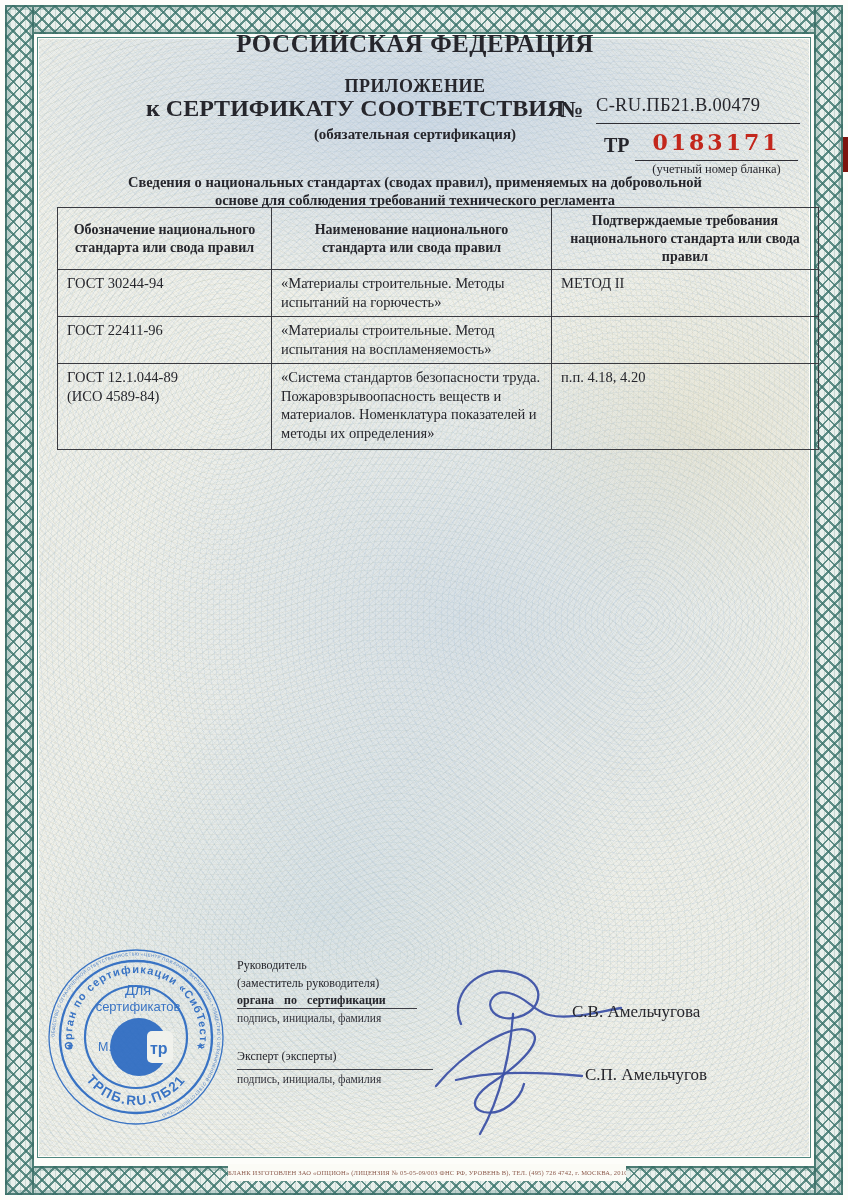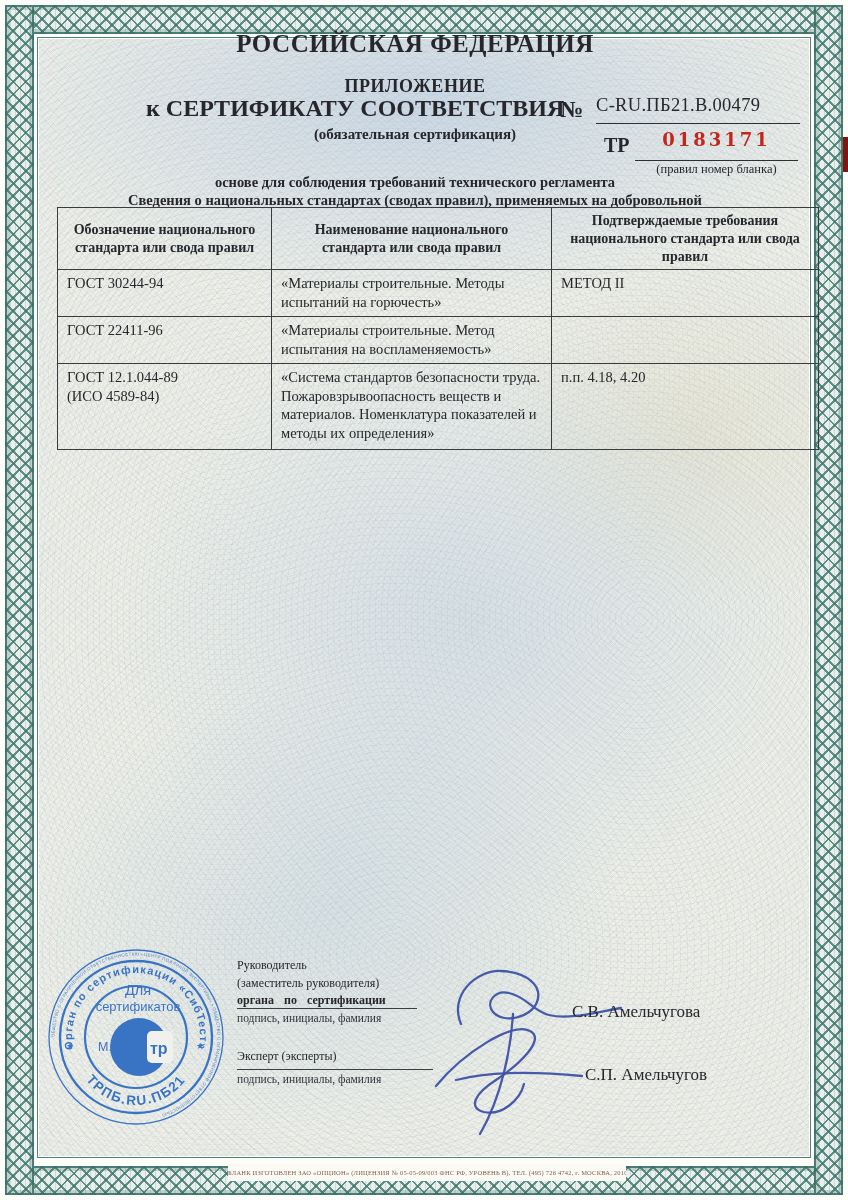--- a/index.html
+++ b/index.html
@@ -40,21 +40,21 @@
   .center-col{position:absolute;left:40px;right:90px;text-align:center;margin-left:32px;}
   .country{top:30px;font-size:25px;font-weight:bold;letter-spacing:.5px;}
   .doc-title{top:76px;font-size:18px;font-weight:bold;letter-spacing:.5px;}
   .subtitle{position:absolute;left:146px;top:95px;font-size:24px;font-weight:bold;white-space:nowrap;}
   .numsign{position:absolute;left:560px;top:97px;font-size:23px;font-weight:bold;}
   .cert-no{position:absolute;left:596px;top:95px;width:204px;height:28px;border-bottom:1.6px solid #2e2e35;
            text-align:left;font-size:18.5px;letter-spacing:.3px;}
   .cert-type{top:126px;font-size:15px;font-weight:bold;}
   .tr-label{position:absolute;left:604px;top:134px;font-size:20px;font-weight:bold;}
   .blank-no{position:absolute;left:635px;top:129px;width:163px;height:31px;border-bottom:1.6px solid #2e2e35;
-            text-align:center;font-family:"DejaVu Serif",serif;font-weight:bold;font-size:18px;
+            text-align:center;font-family:"DejaVu Serif",serif;font-weight:bold;font-size:22px;
             letter-spacing:3px;color:#c3271c;}
   .blank-cap{position:absolute;left:631px;top:162px;width:171px;text-align:center;font-size:12.5px;}
   .intro{top:174px;font-size:14.5px;font-weight:bold;line-height:17.5px;}
   
   table.std{position:absolute;left:57px;top:207px;width:734px;border-collapse:collapse;table-layout:fixed;}
   table.std th, table.std td{border:1.5px solid #3a3a40;vertical-align:top;}
   table.std th{font-size:14px;font-weight:bold;text-align:center;vertical-align:middle;
                height:57px;line-height:18px;padding:2px 4px;}
   table.std td{font-size:14.5px;line-height:18.5px;padding:4px 5px 4px 9px;}
   .pre{white-space:pre-line;}
@@ -90,25 +90,25 @@
   <div class="inner-frame"></div>
 
   <div class="center-col country">РОССИЙСКАЯ ФЕДЕРАЦИЯ</div>
   <div class="center-col doc-title">ПРИЛОЖЕНИЕ</div>
   <div class="subtitle">к СЕРТИФИКАТУ СООТВЕТСТВИЯ</div>
   <div class="numsign">№</div>
   <div class="cert-no">С-RU.ПБ21.В.00479</div>
   <div class="center-col cert-type">(обязательная сертификация)</div>
   <div class="tr-label">ТР</div>
   <div class="blank-no">0183171</div>
-  <div class="blank-cap">(правил номер бланка)</div>
+  <div class="blank-cap">(учетный номер бланка)</div>
 
   <div class="center-col intro">
+    <div>Сведения о национальных стандартах (сводах правил), применяемых на добровольной</div>
     <div>основе для соблюдения требований технического регламента</div>
-    <div>Сведения о национальных стандартах (сводах правил), применяемых на добровольной</div>
   </div>
 
   <table class="std">
     <tbody>
         <tr>
       <th class="c1 pre">Обозначение национального
 стандарта или свода правил</th>
       <th class="c2 pre">Наименование национального
 стандарта или свода правил</th>
       <th class="c3 pre">Подтверждаемые требования

